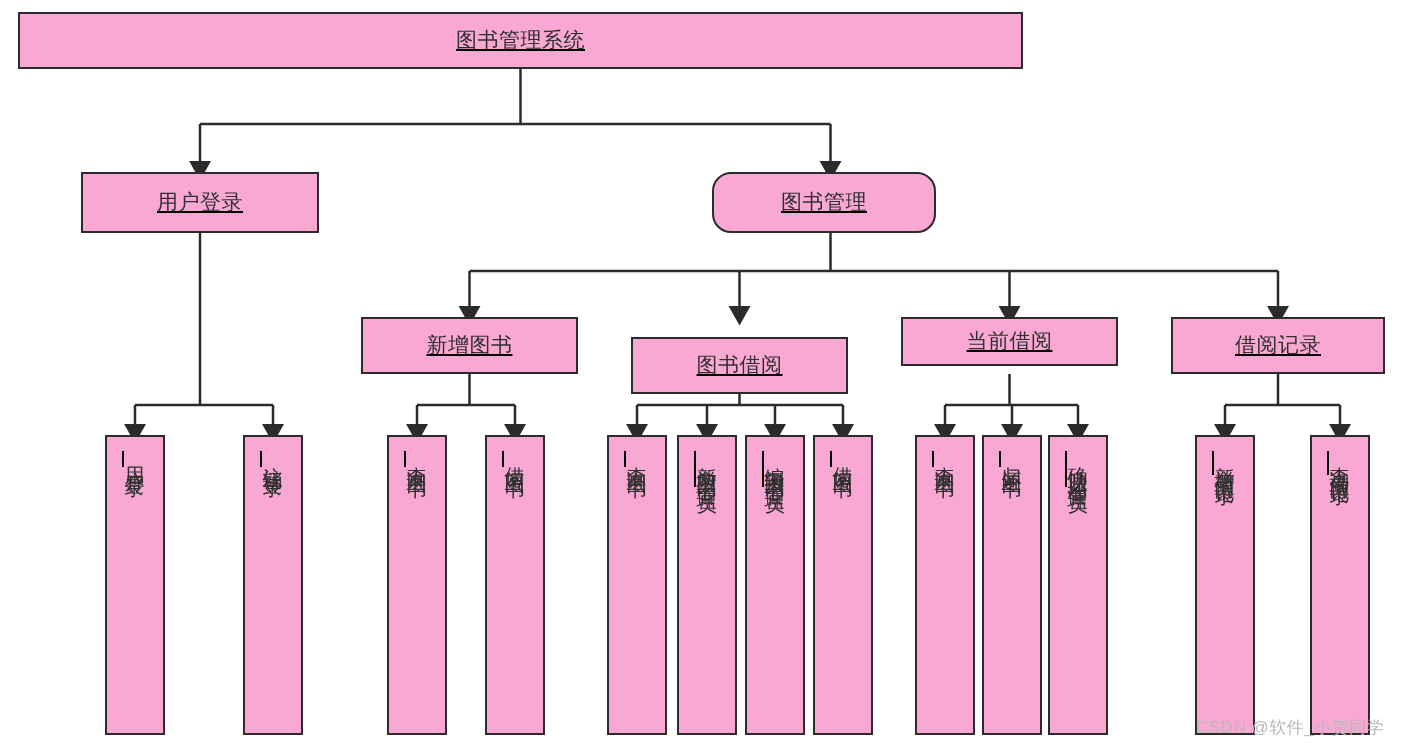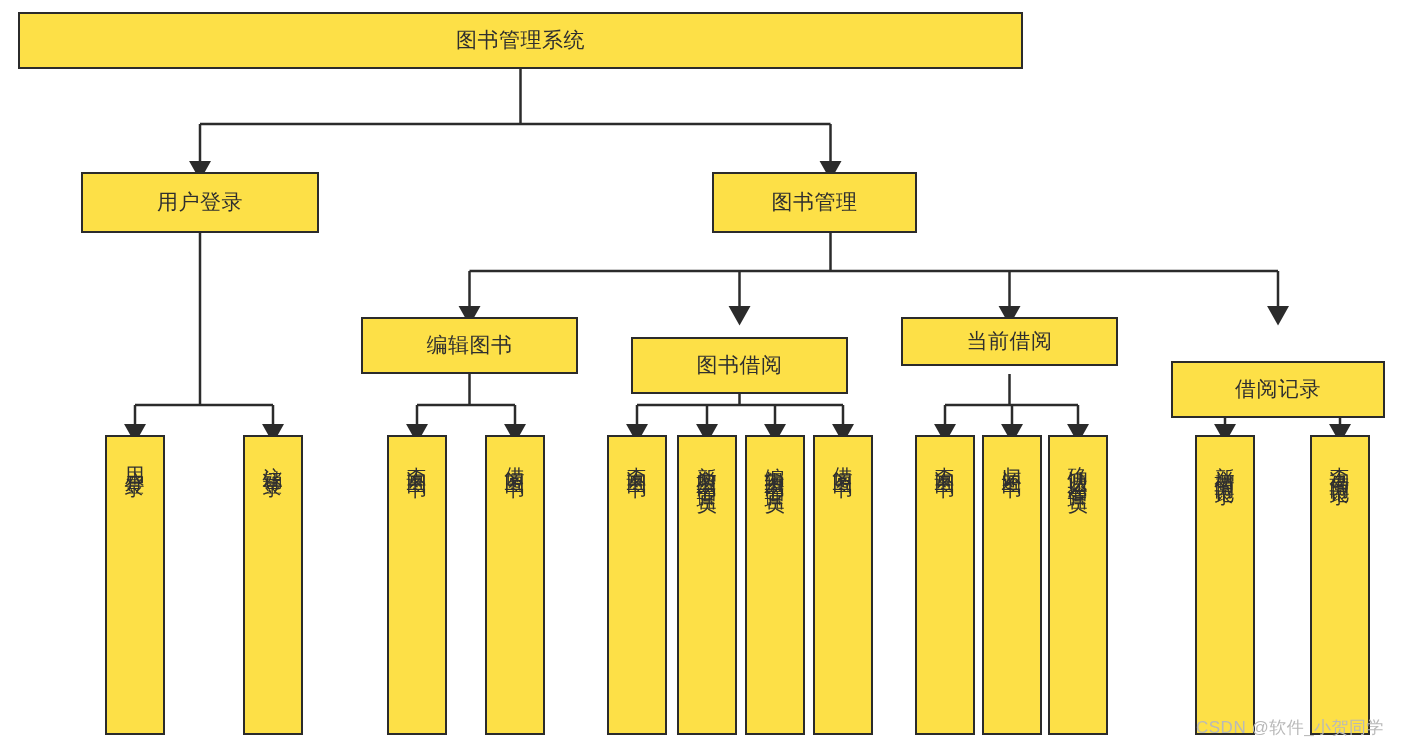--- a/index.html
+++ b/index.html
@@ -22,26 +22,27 @@
     position: absolute;
     left: 0;
     top: 0;
     width: 1405px;
     height: 747px;
     pointer-events: none;
   }
   .node {
     position: absolute;
     box-sizing: border-box;
-    background: #fde047;
+    background: #f9a8d4;
     border: 2px solid #2b2b2b;
     display: flex;
     align-items: center;
     justify-content: center;
     overflow: hidden;
+    text-decoration: underline;
   }
   .node-label {
     color: #2f2f2f;
     font-size: 21px;
     line-height: 1.18;
     letter-spacing: 0.5px;
     white-space: nowrap;
     text-align: center;
   }
   .node.vertical {
@@ -115,33 +116,33 @@
       </g>
   </svg>
 
   <div id="nodes-layer">
       <div class="node" style="left: 18px; top: 12px; width: 1005px; height: 57px;">
         <span class="node-label">图书管理系统</span>
       </div>
       <div class="node" style="left: 81px; top: 172px; width: 238px; height: 61px;">
         <span class="node-label">用户登录</span>
       </div>
-      <div class="node" style="left: 712px; top: 172px; width: 205px; height: 61px;">
+      <div class="node" style="left: 712px; top: 172px; width: 224px; height: 61px; border-radius: 19px;">
         <span class="node-label">图书管理</span>
       </div>
       <div class="node" style="left: 361px; top: 317px; width: 217px; height: 57px;">
-        <span class="node-label">编辑图书</span>
+        <span class="node-label">新增图书</span>
       </div>
       <div class="node" style="left: 631px; top: 317px; width: 217px; height: 57px; margin-top: 20px;">
         <span class="node-label">图书借阅</span>
       </div>
       <div class="node" style="left: 901px; top: 317px; width: 217px; height: 49px;">
         <span class="node-label">当前借阅</span>
       </div>
-      <div class="node" style="left: 1171px; top: 317px; width: 214px; height: 57px; margin-top: 44px;">
+      <div class="node" style="left: 1171px; top: 317px; width: 214px; height: 57px;">
         <span class="node-label">借阅记录</span>
       </div>
       <div class="node vertical" style="left: 105px; top: 435px; width: 60px; height: 300px;">
         <span class="node-label">用户登录</span>
       </div>
       <div class="node vertical" style="left: 243px; top: 435px; width: 60px; height: 300px;">
         <span class="node-label">注销登录</span>
       </div>
       <div class="node vertical" style="left: 387px; top: 435px; width: 60px; height: 300px;">
         <span class="node-label">查询图书</span>

